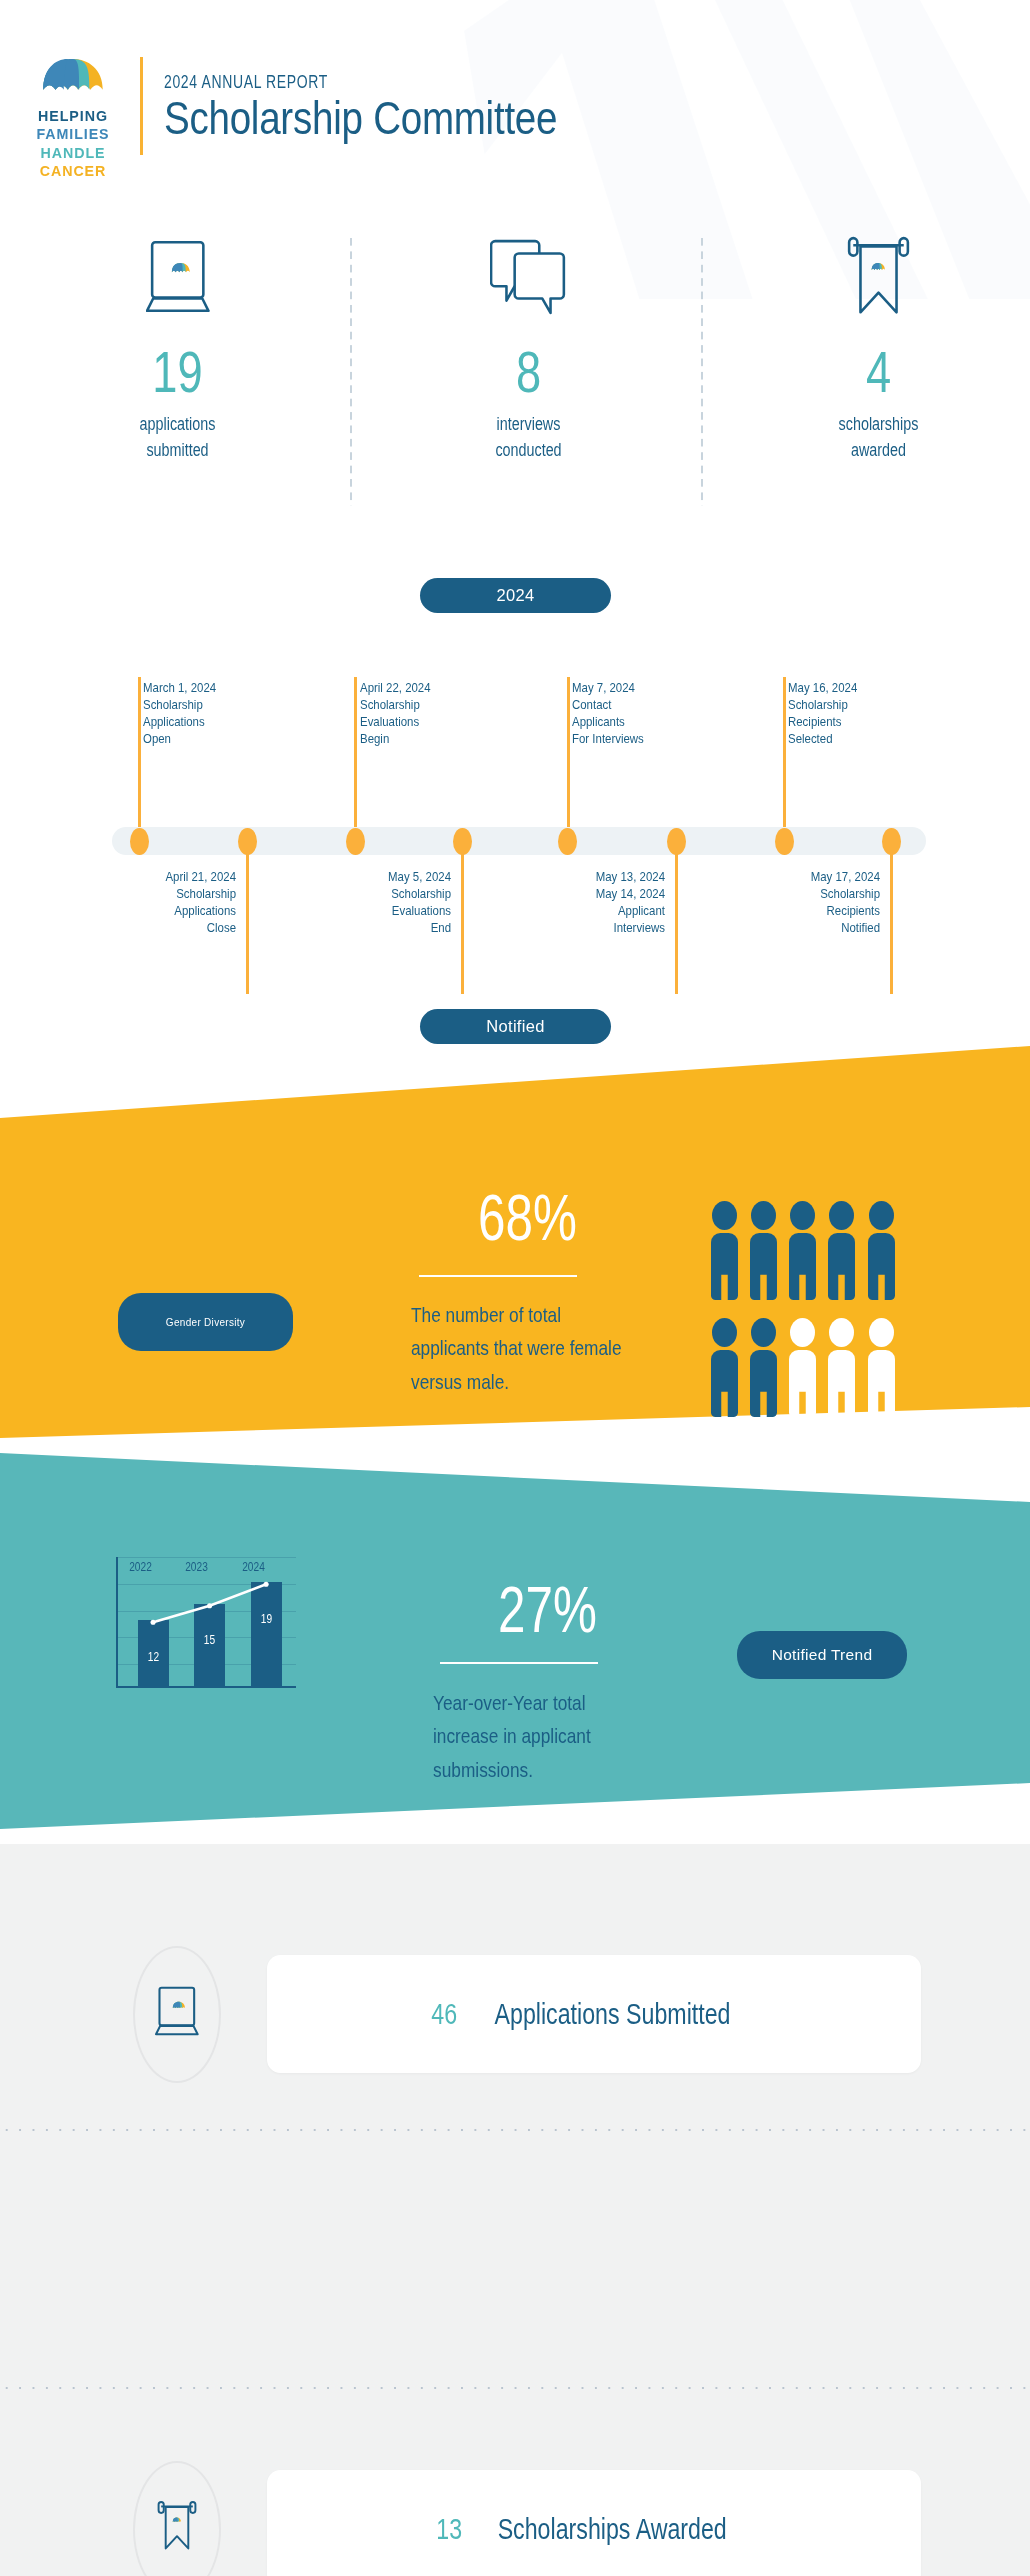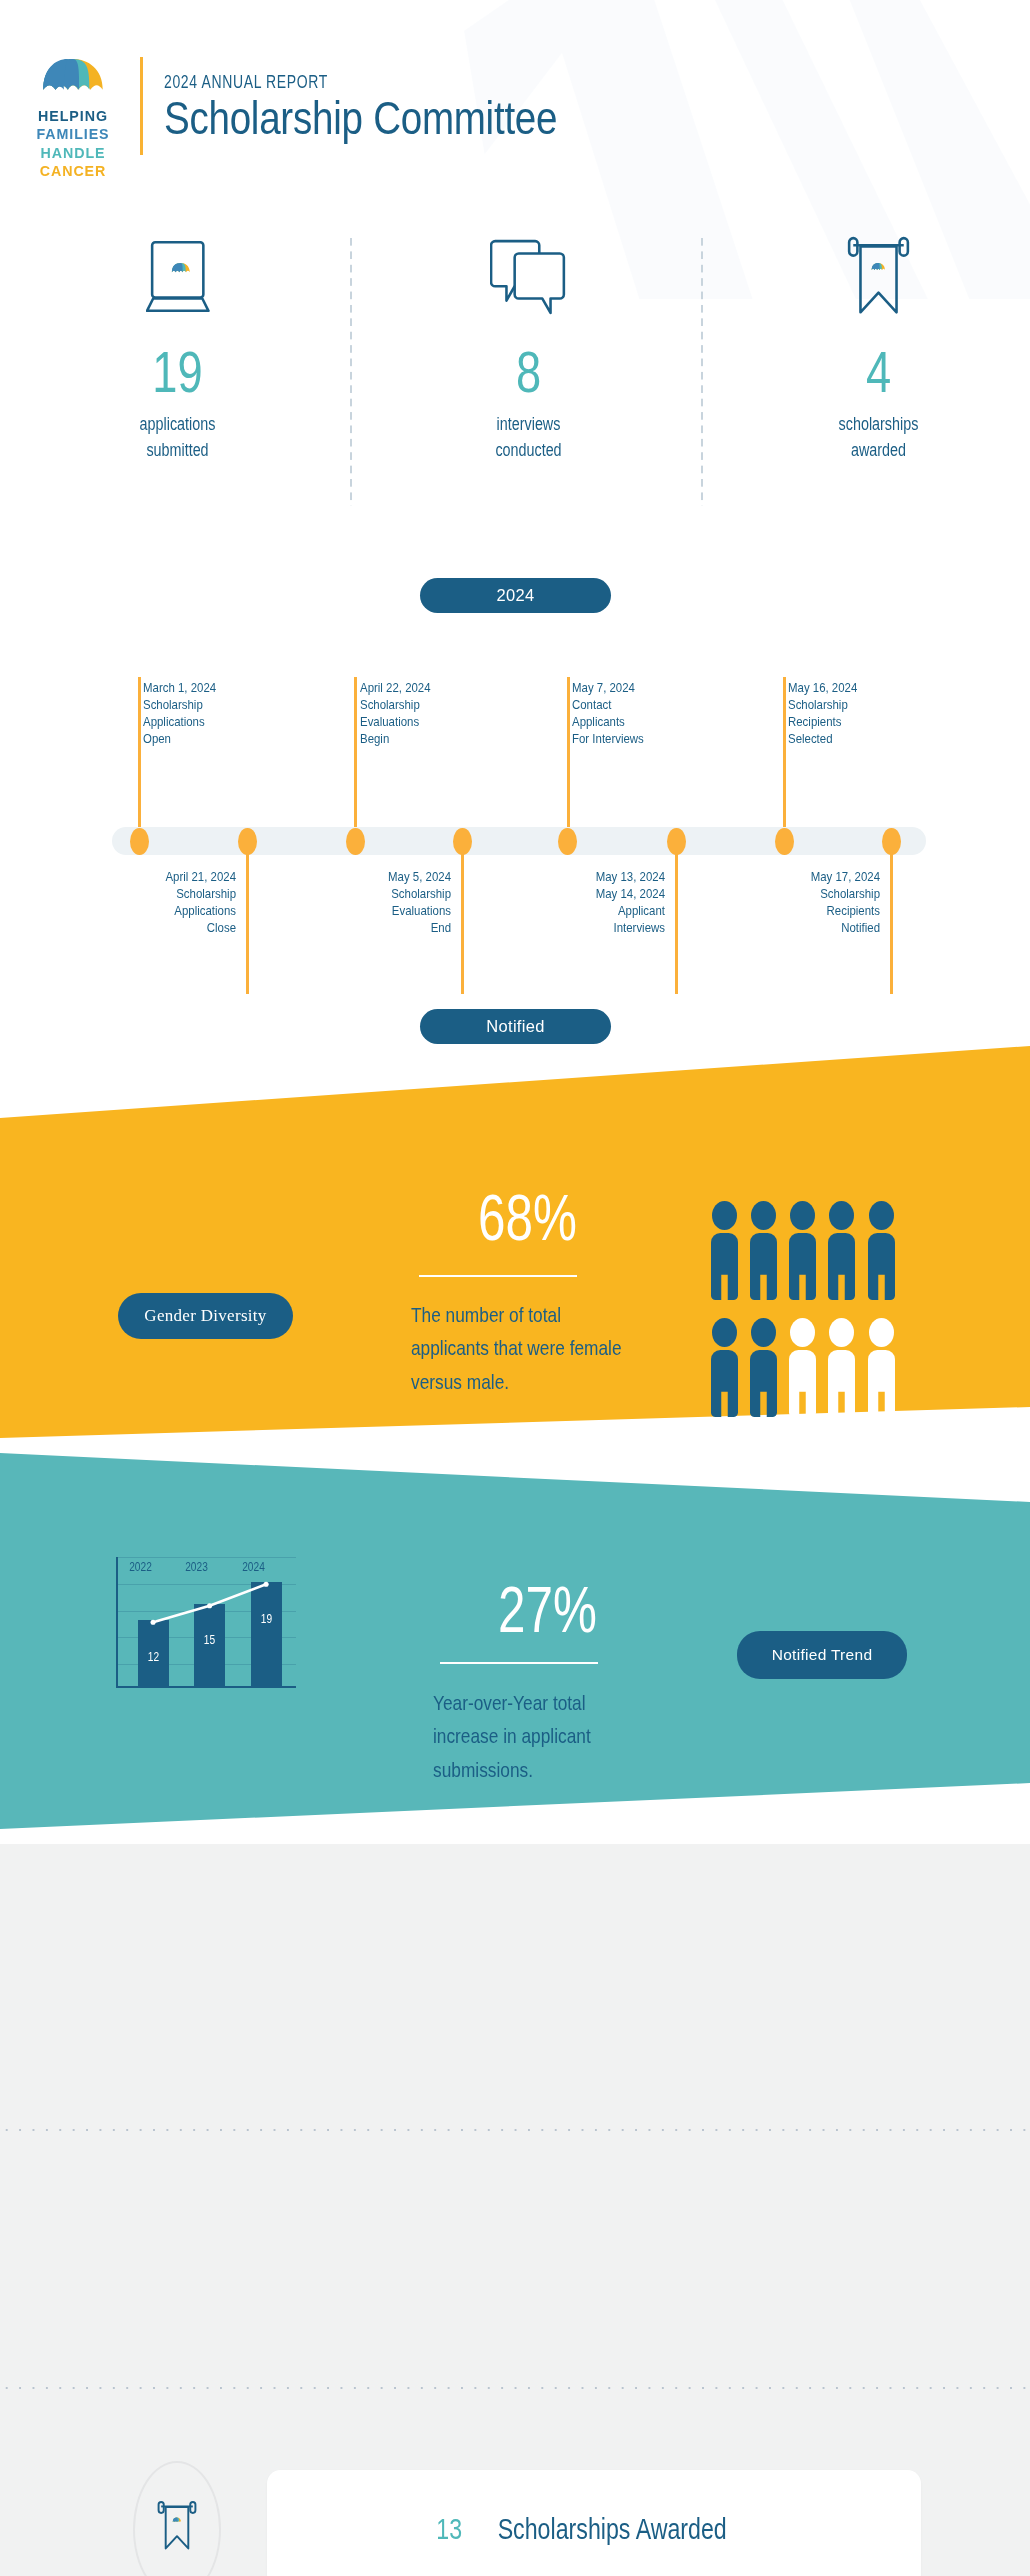--- a/index.html
+++ b/index.html
@@ -36,22 +36,22 @@
   .vdivider { position:absolute; top:15.5px; width:1.5px; height:268px;
               background-image:linear-gradient(#c8d4dd 55%, transparent 0);
               background-size:1.5px 13.4px; }
 
   
   .pill { background:#1B5E85; color:#ffffff; border-radius:17.5px;
           display:flex; align-items:center; justify-content:center;
           font-size:16.5px; letter-spacing:0.3px; }
   #pill-2024 { left:420px; top:578px; width:191px; height:35px; }
   #pill-timeline { left:420px; top:1009px; width:191px; height:35px; }
-  #pill-gender { left:118px; top:1293px; width:175px; height:46px; border-radius:23px;
-                 font-size:17px;font-family:Liberation Serif, serif; }
+  #pill-gender { left:118px; top:1293px; width:175px; height:58px; border-radius:23px;
+                 font-size:10px; }
   #pill-trend { left:737px; top:1631px; width:170px; height:48px; border-radius:23px;
                 font-size:15.5px; }
 
   
   #timeline { left:0; top:654px; width:1030px; height:350px; }
   #tl-bar { position:absolute; left:112px; top:173px; width:814px; height:28px;
             background:#EDF2F5; border-radius:14.4px; }
   .tl-dot { position:absolute; width:18.5px; height:27px; border-radius:50%;
             background:#FBB03B; top:174px; }
   .tl-stem { position:absolute; width:2.6px; background:#FBB03B; }
@@ -326,20 +326,38 @@
 
   <div id="trend-pct">27%</div>
   <div id="trend-rule"></div>
   <div id="trend-desc">Year-over-Year total increase in applicant submissions.</div>
 </div>
 
 <div class="abs pill" id="pill-trend">Notified Trend</div>
 
 <div class="abs" id="cards-sec">
 
+  <div class="card-row" style="top:93px;">
+    <div class="card-oval"></div>
+    <div class="card-ico">
+      <svg width="44" height="52" viewBox="0 0 125 150">
+        <rect x="12" y="8" width="100" height="108" rx="6" fill="none" stroke="#1B5E85" stroke-width="6"></rect>
+        <path d="M14 118 h96 l12 24 h-120 Z" fill="none" stroke="#1B5E85" stroke-width="6" stroke-linejoin="round"></path>
+        <g transform="translate(44,48) scale(.30)">
+          <path d="M22 62 C22 22 50 2 80 2 C110 2 138 22 138 62 C130 50 122 50 114 62 C106 50 98 50 90 62 C84 50 76 50 70 62 C62 50 54 50 46 62 C38 50 30 50 22 62 Z" fill="#F4B223"></path>
+          <path d="M22 62 C22 22 44 2 80 2 C110 2 112 24 112 62 C106 50 98 50 90 62 C84 50 76 50 70 62 C62 50 54 50 46 62 C38 50 30 50 22 62 Z" fill="#4FB8B9"></path>
+          <path d="M22 62 C22 22 44 2 80 2 C92 2 92 26 92 62 C84 50 76 50 70 62 C62 50 54 50 46 62 C38 50 30 50 22 62 Z" fill="#3E87B8"></path>
+        </g>
+      </svg>
+    </div>
+    <div class="card-box">
+      <span class="card-num">46</span>
+      <span class="card-txt">Applications Submitted</span>
+    </div>
+  </div>
 
   <div class="dotted" style="top:284px;"></div>
 
 
   <div class="dotted" style="top:542px;"></div>
 
   <div class="card-row" style="top:608px;">
     <div class="card-oval"></div>
     <div class="card-ico">
       <svg width="42" height="54" viewBox="0 0 130 165">

